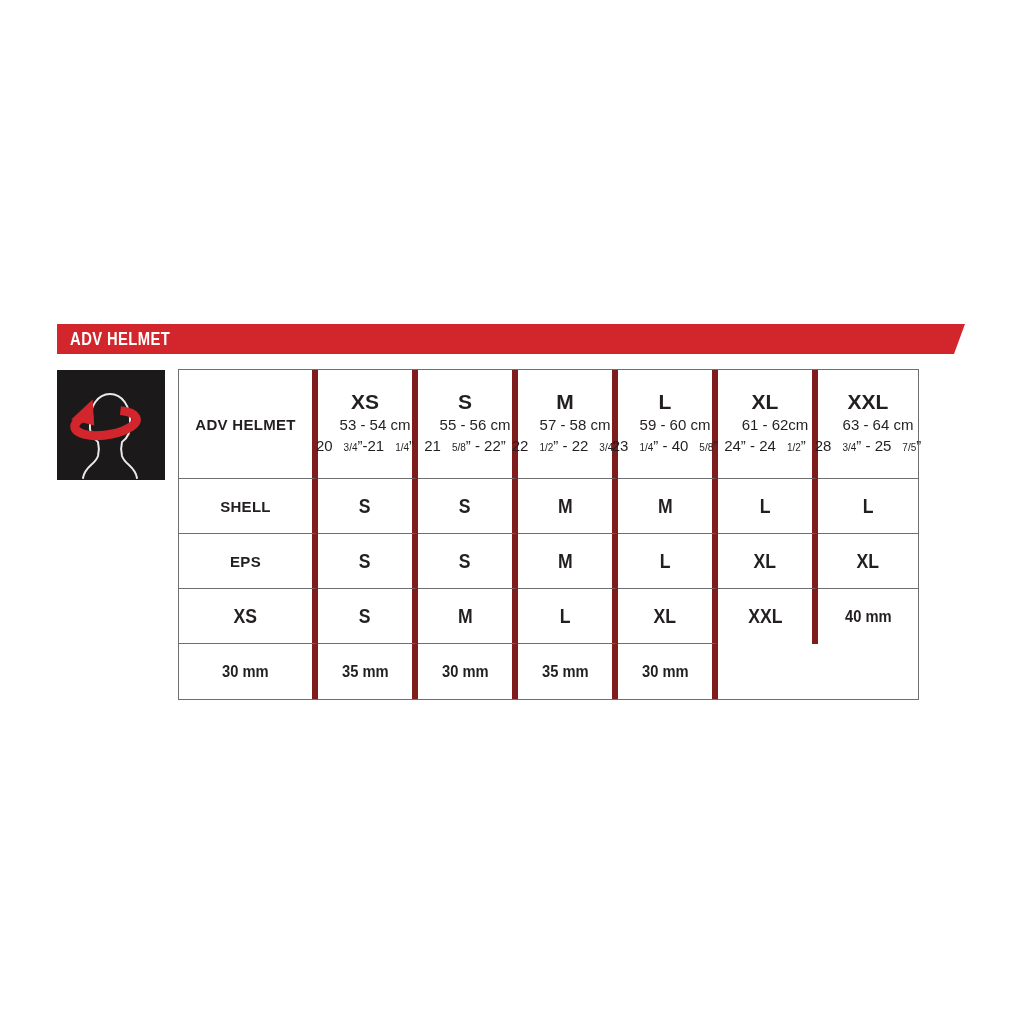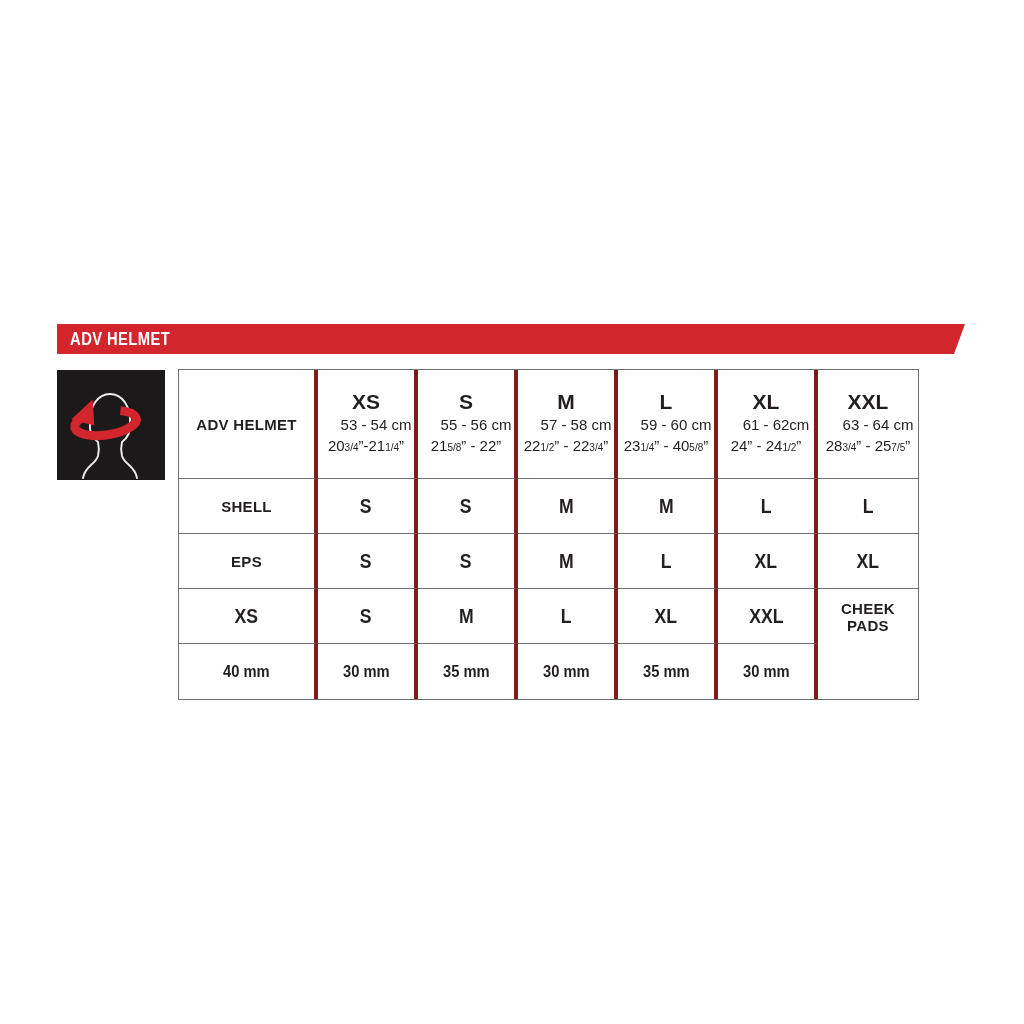--- a/index.html
+++ b/index.html
@@ -25,33 +25,33 @@
   
   .size-table{
     position:absolute;left:178px;top:369px;
     display:grid;
     grid-template-columns:139px repeat(6,100px);
     grid-template-rows:109px repeat(4,55px);
     border:1px solid #6f6f6f;
     background:#ffffff;
   }
   .cell{
-    border-right:4px solid #7f1d1d;border-bottom:1px solid #6f6f6f;
+    border-right:6px solid #7f1d1d;border-bottom:1px solid #6f6f6f;
     display:flex;flex-direction:column;align-items:center;justify-content:center;
     text-align:center;
   }
   .size-table > .cell:nth-child(7n){border-right:none;}
   .size-table > .cell:nth-last-child(-n+7){border-bottom:none;}
   .row-label{
     font-weight:bold;font-size:15px;letter-spacing:.3px;
   }
   .hdr-size{font-weight:bold;font-size:21px;line-height:24px;}
   .hdr-cm{font-size:15px;line-height:21px;margin-left:20px;}
   .hdr-in{font-size:15px;line-height:21px;white-space:nowrap;}
-  .hdr-in .fr{font-size:10px;}
+  .hdr-in .fr{font-size:10px;margin-left:11px;}
   .val{
     font-weight:bold;font-size:20px;display:inline-block;transform:scaleX(.88);
   }
   .mm .val{font-size:16px;transform:scaleX(.92);font-weight:bold;}
 </style>
 </head>
 <body>
 
 <div>
 
@@ -166,23 +166,20 @@
     <div class="cell">
         <span class="val">L</span>
       </div>
     <div class="cell">
         <span class="val">XL</span>
       </div>
     <div class="cell">
         <span class="val">XXL</span>
       </div>
 
-    <div class="cell">
-      <span class="row-label">CHEEK PADS</span>
-    </div>
     <div class="cell mm">
         <span class="val">40 mm</span>
       </div>
     <div class="cell mm">
         <span class="val">30 mm</span>
       </div>
     <div class="cell mm">
         <span class="val">35 mm</span>
       </div>
     <div class="cell mm">

